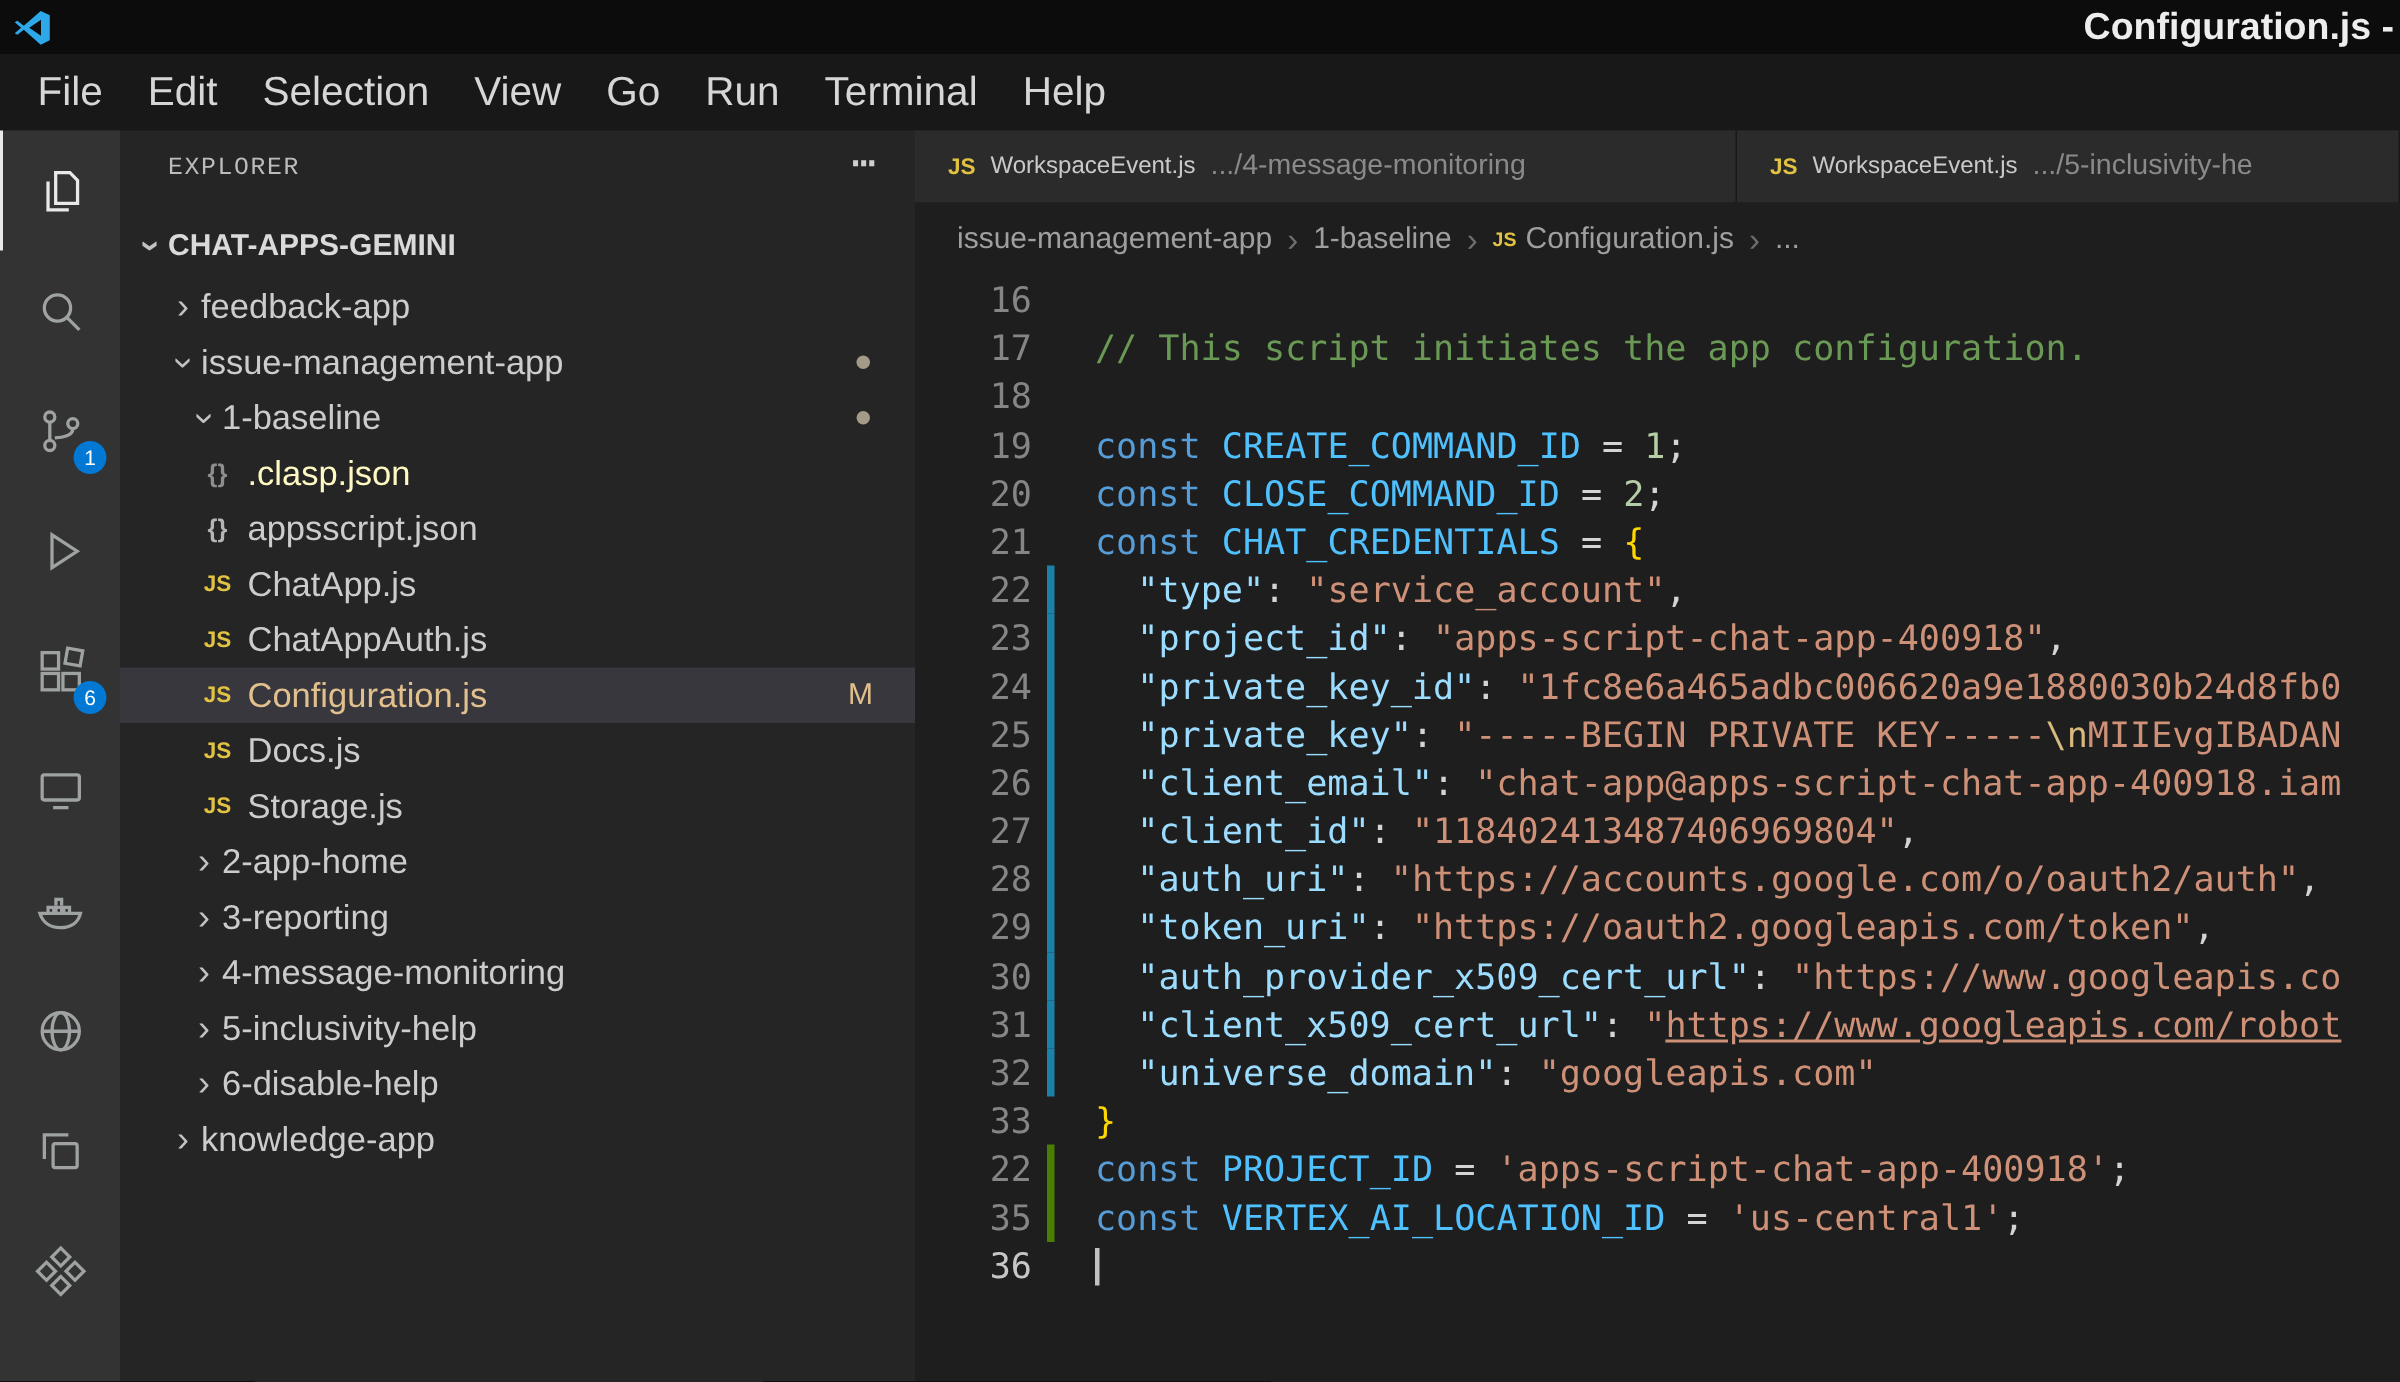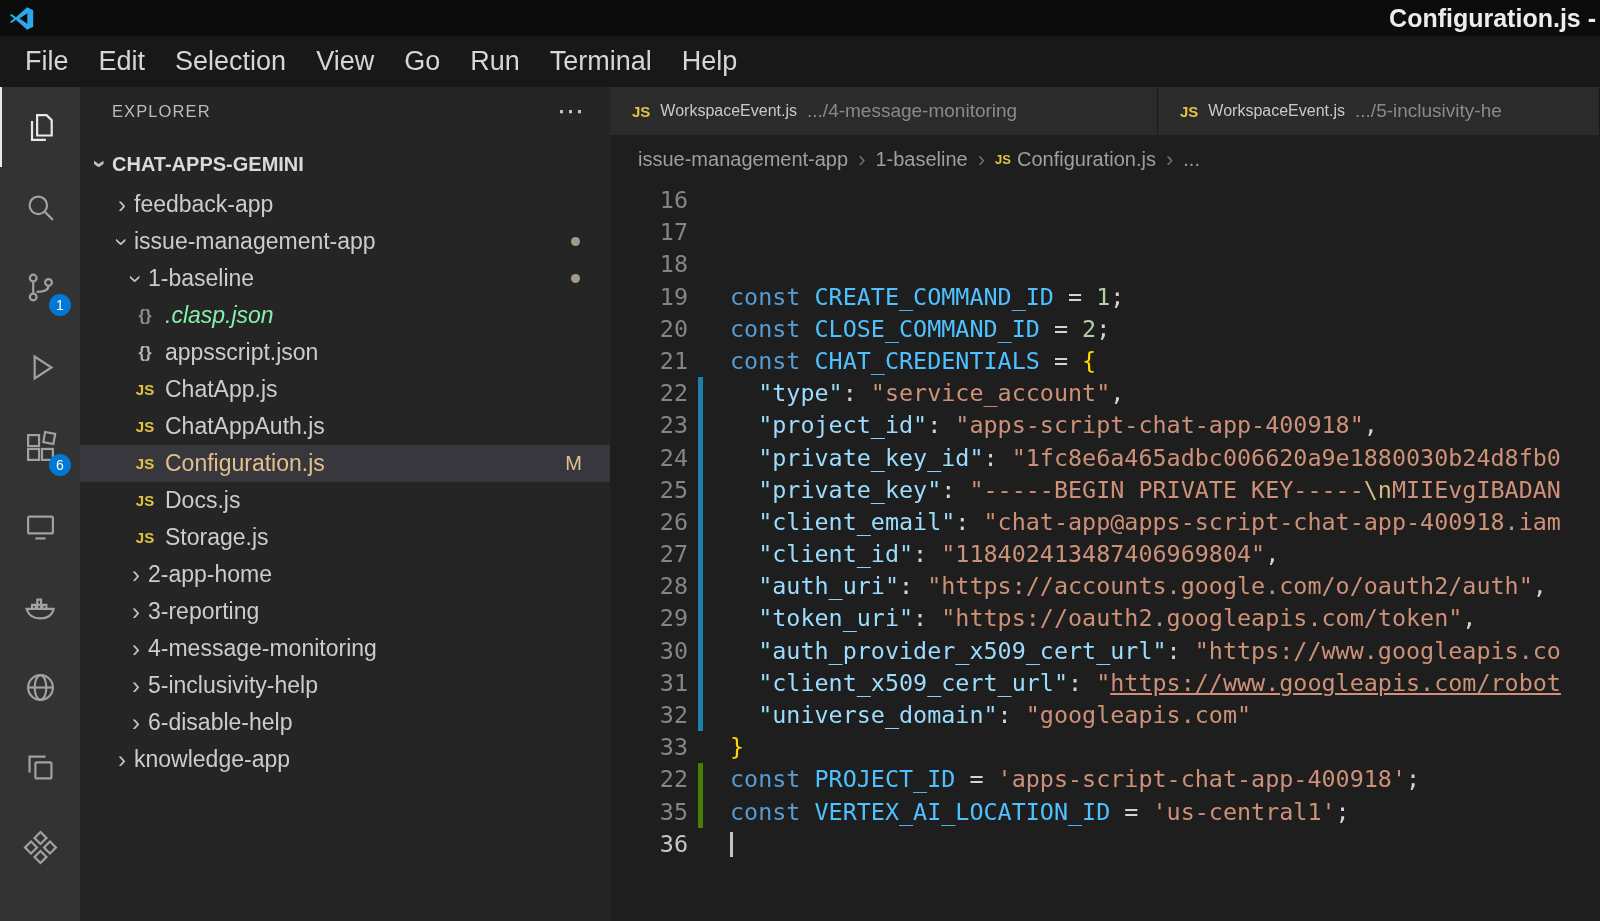--- a/index.html
+++ b/index.html
@@ -21,29 +21,29 @@
   .activitybar{width:80px;background:#333333;display:flex;flex-direction:column;flex:none;}
   .ab-item{position:relative;height:80px;display:flex;align-items:center;justify-content:center;color:#9fa2a3;box-sizing:border-box;}
   .ab-item.active{color:#e9e9e9;border-left:2px solid #e9e9e9;}
   .ab-icon{display:inline-flex;}
   .ab-icon svg{width:35px;height:35px;fill:none;stroke:currentColor;stroke-width:1.5;}
   .ab-badge{position:absolute;right:9px;bottom:11px;min-width:22px;height:22px;border-radius:11px;
             background:var(--accent,#0078d4);color:#fff;font-size:14px;line-height:22px;text-align:center;}
 
   
   .sidebar{width:530px;background:#252526;position:relative;flex:none;overflow:hidden;}
-  .sb-header{height:48px;display:flex;align-items:center;justify-content:space-between;padding:0 26px 0 32px;}
+  .sb-header{height:48px;display:flex;align-items:center;justify-content:space-between;padding:0 26px 0 32px;font-family:Liberation Mono, monospace;}
   .sb-title{font-size:16.5px;letter-spacing:1.1px;color:#bcbcbc;}
   .sb-actions{font-size:27px;color:#cfcfcf;line-height:16px;cursor:pointer;}
   .tree-root{height:44px;display:flex;align-items:center;padding:7px 0 0 8px;font-weight:700;color:#dadada;font-size:20px;}
   .chev{display:inline-block;width:24px;font-size:24px;color:#c2c2c2;text-align:center;line-height:24px;}
   .chev.open{transform:rotate(90deg);}
   .tree-row{position:relative;height:37px;display:flex;align-items:center;font-size:23px;color:#cccccc;cursor:pointer;}
   .tree-row.selected{background:#37373d;}
-  .tree-row.dim .tree-label{color:#86efac;font-style:italic;}
+  .tree-row.dim .tree-label{color:#fef9c3;}
   .tree-row.dim .fi-json{color:#8e8e8e;}
   .tree-label{white-space:nowrap;}
   .tree-label.gitmod{color:var(--gitmod,#e2c08d);}
   .fi{width:30px;display:inline-flex;justify-content:center;align-items:center;margin-right:5px;flex:none;}
   .fi-js{color:#e2c341;font-weight:700;font-size:15px;font-family:"Liberation Sans",sans-serif;}
   .fi-json{color:#b5b5b5;font-weight:700;font-size:17px;}
   .fi-info{color:#c5c5c5;}
   .fi-info svg{width:21px;height:21px;}
   .tree-dot{position:absolute;right:30px;top:14px;width:9px;height:9px;border-radius:50%;background:#a39a87;}
   .tree-badge{position:absolute;right:28px;font-size:20px;color:var(--gitmod,#e2c08d);}
@@ -310,20 +310,21 @@
             <span>...</span>
           </span>
         </div>
       <div class="code">
           <div class="code-line">
             <span class="ln">16</span>
             <span class="ct"></span>
           </div>
           <div class="code-line">
             <span class="ln">17</span>
+            <span class="ct"><span class="tk-c">// This script initiates the app configuration.</span></span>
           </div>
           <div class="code-line">
             <span class="ln">18</span>
             <span class="ct"></span>
           </div>
           <div class="code-line">
             <span class="ln">19</span>
             <span class="ct"><span class="tk-k">const</span><span class="tk-o"> </span><span class="tk-v">CREATE_COMMAND_ID</span><span class="tk-o"> = </span><span class="tk-n">1</span><span class="tk-o">;</span></span>
           </div>
           <div class="code-line">

